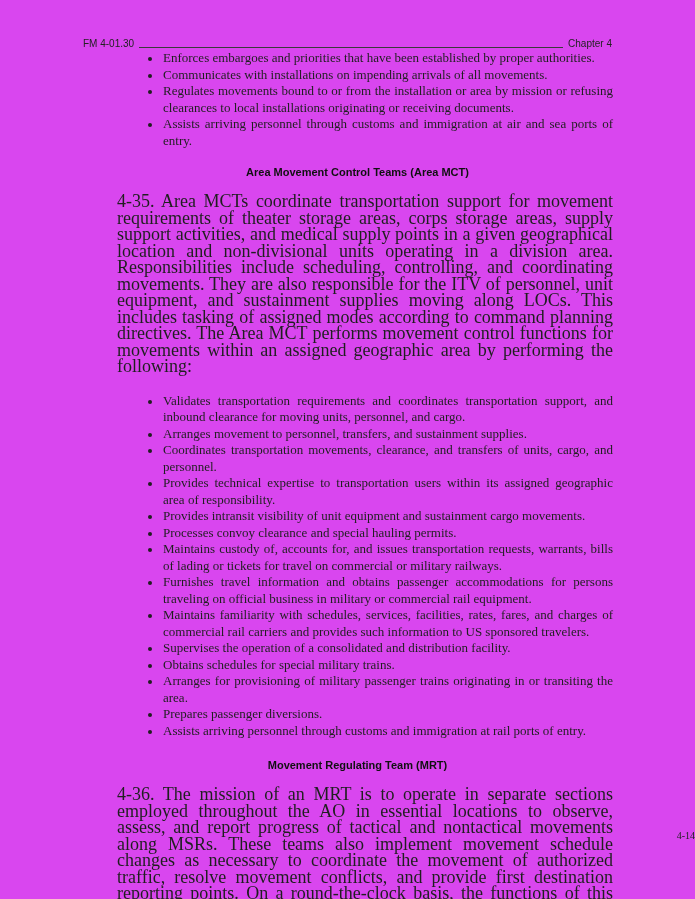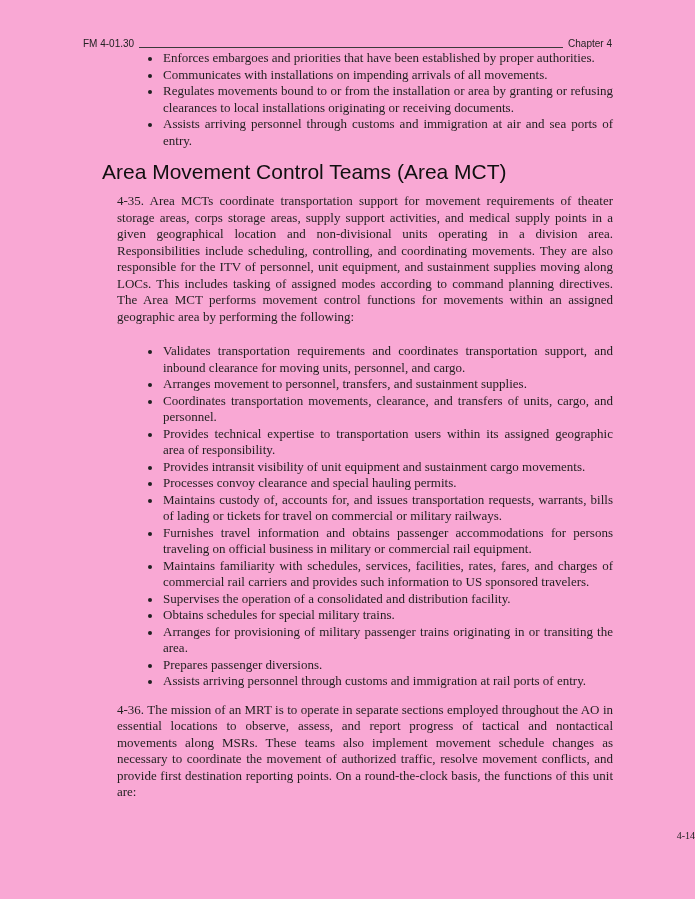--- a/index.html
+++ b/index.html
@@ -1,20 +1,20 @@
 <!DOCTYPE html>
 <html><head>
 <meta charset="utf-8">
 <style>
   html, body { margin: 0; padding: 0; background: #ffffff; }
   .page {
     position: relative;
     width: 695px;
     height: 899px;
-    background: #f9a8d4;
+    background: #d946ef;
     font-family: "Liberation Serif", serif;
     color: #1f1f1f;
     overflow: hidden;
   }
   .doc-header {
     display: flex;
     align-items: flex-end;
     padding: 38px 83px 0 83px;
     font-family: "Liberation Sans", sans-serif;
     font-size: 10px;
@@ -35,30 +35,31 @@
     padding-left: 45px;
     font-size: 13px;
     line-height: 16.5px;
     text-align: justify;
   }
   .bullets li { margin: 0; padding-left: 1px; }
   .bullets li::marker { font-size: 12px; }
   .list-intro { }
   .section-heading {
     font-family: "Liberation Sans", sans-serif;
-    font-size: 21px;
-    font-weight: normal;
+    font-size: 11px;
+    font-weight: bold;
     color: #101010;
     margin: 14px 0 0 -15px;
     line-height: 18px;
+    text-align: center;
   }
   .section-heading.second { margin-top: 17px; }
   .para {
     margin: 12px 0 0 0;
-    font-size: 13px;
+    font-size: 18px;
     line-height: 16.5px;
     text-align: justify;
   }
   .list-main { margin-top: 18px; }
   .doc-footer {
     position: absolute;
     left: 12px;
     right: 0;
     top: 830px;
     text-align: right;
@@ -76,21 +77,21 @@
     <span>FM 4-01.30</span>
     <span class="rule"></span>
     <span>Chapter 4</span>
   </div>
 
   <div class="content">
 
     <ul class="bullets list-intro">
       <li>Enforces embargoes and priorities that have been established by proper authorities.</li>
       <li>Communicates with installations on impending arrivals of all movements.</li>
-      <li>Regulates movements bound to or from the installation or area by granting or refusing clearances to local installations originating or receiving documents.</li>
+      <li>Regulates movements bound to or from the installation or area by mission or refusing clearances to local installations originating or receiving documents.</li>
       <li>Assists arriving personnel through customs and immigration at air and sea ports of entry.</li>
     </ul>
 
     <h2 class="section-heading">Area Movement Control Teams (Area MCT)</h2>
 
     <p class="para">4-35.  Area MCTs coordinate transportation support for movement requirements of theater storage areas, corps storage areas, supply support activities, and medical supply points in a given geographical location and non-divisional units operating in a division area.  Responsibilities include scheduling, controlling, and coordinating movements.  They are also responsible for the ITV of personnel, unit equipment, and sustainment supplies moving along LOCs.  This includes tasking of assigned modes according to command planning directives.  The Area MCT performs movement control functions for movements within an assigned geographic area by performing the following:</p>
 
     <ul class="bullets list-main">
       <li>Validates transportation requirements and coordinates transportation support, and inbound clearance for moving units, personnel, and cargo.</li>
       <li>Arranges movement to personnel, transfers, and sustainment supplies.</li>
@@ -101,20 +102,21 @@
       <li>Maintains custody of, accounts for, and issues transportation requests, warrants, bills of lading or tickets for travel on commercial or military railways.</li>
       <li>Furnishes travel information and obtains passenger accommodations for persons traveling on official business in military or commercial rail equipment.</li>
       <li>Maintains familiarity with schedules, services, facilities, rates, fares, and charges of commercial rail carriers and provides such information to US sponsored travelers.</li>
       <li>Supervises the operation of a consolidated and distribution facility.</li>
       <li>Obtains schedules for special military trains.</li>
       <li>Arranges for provisioning of military passenger trains originating in or transiting the area.</li>
       <li>Prepares passenger diversions.</li>
       <li>Assists arriving personnel through customs and immigration at rail ports of entry.</li>
     </ul>
 
+    <h2 class="section-heading second">Movement Regulating Team (MRT)</h2>
 
     <p class="para">4-36.  The mission of an MRT is to operate in separate sections employed throughout the AO in essential locations to observe, assess, and report progress of tactical and nontactical movements along MSRs.  These teams also implement movement schedule changes as necessary to coordinate the movement of authorized traffic, resolve movement conflicts, and provide first destination reporting points.  On a round-the-clock basis, the functions of this unit are:</p>
 
   </div>
 
   <div class="doc-footer">
     <span>4-14</span>
   </div>
 
 </div>

